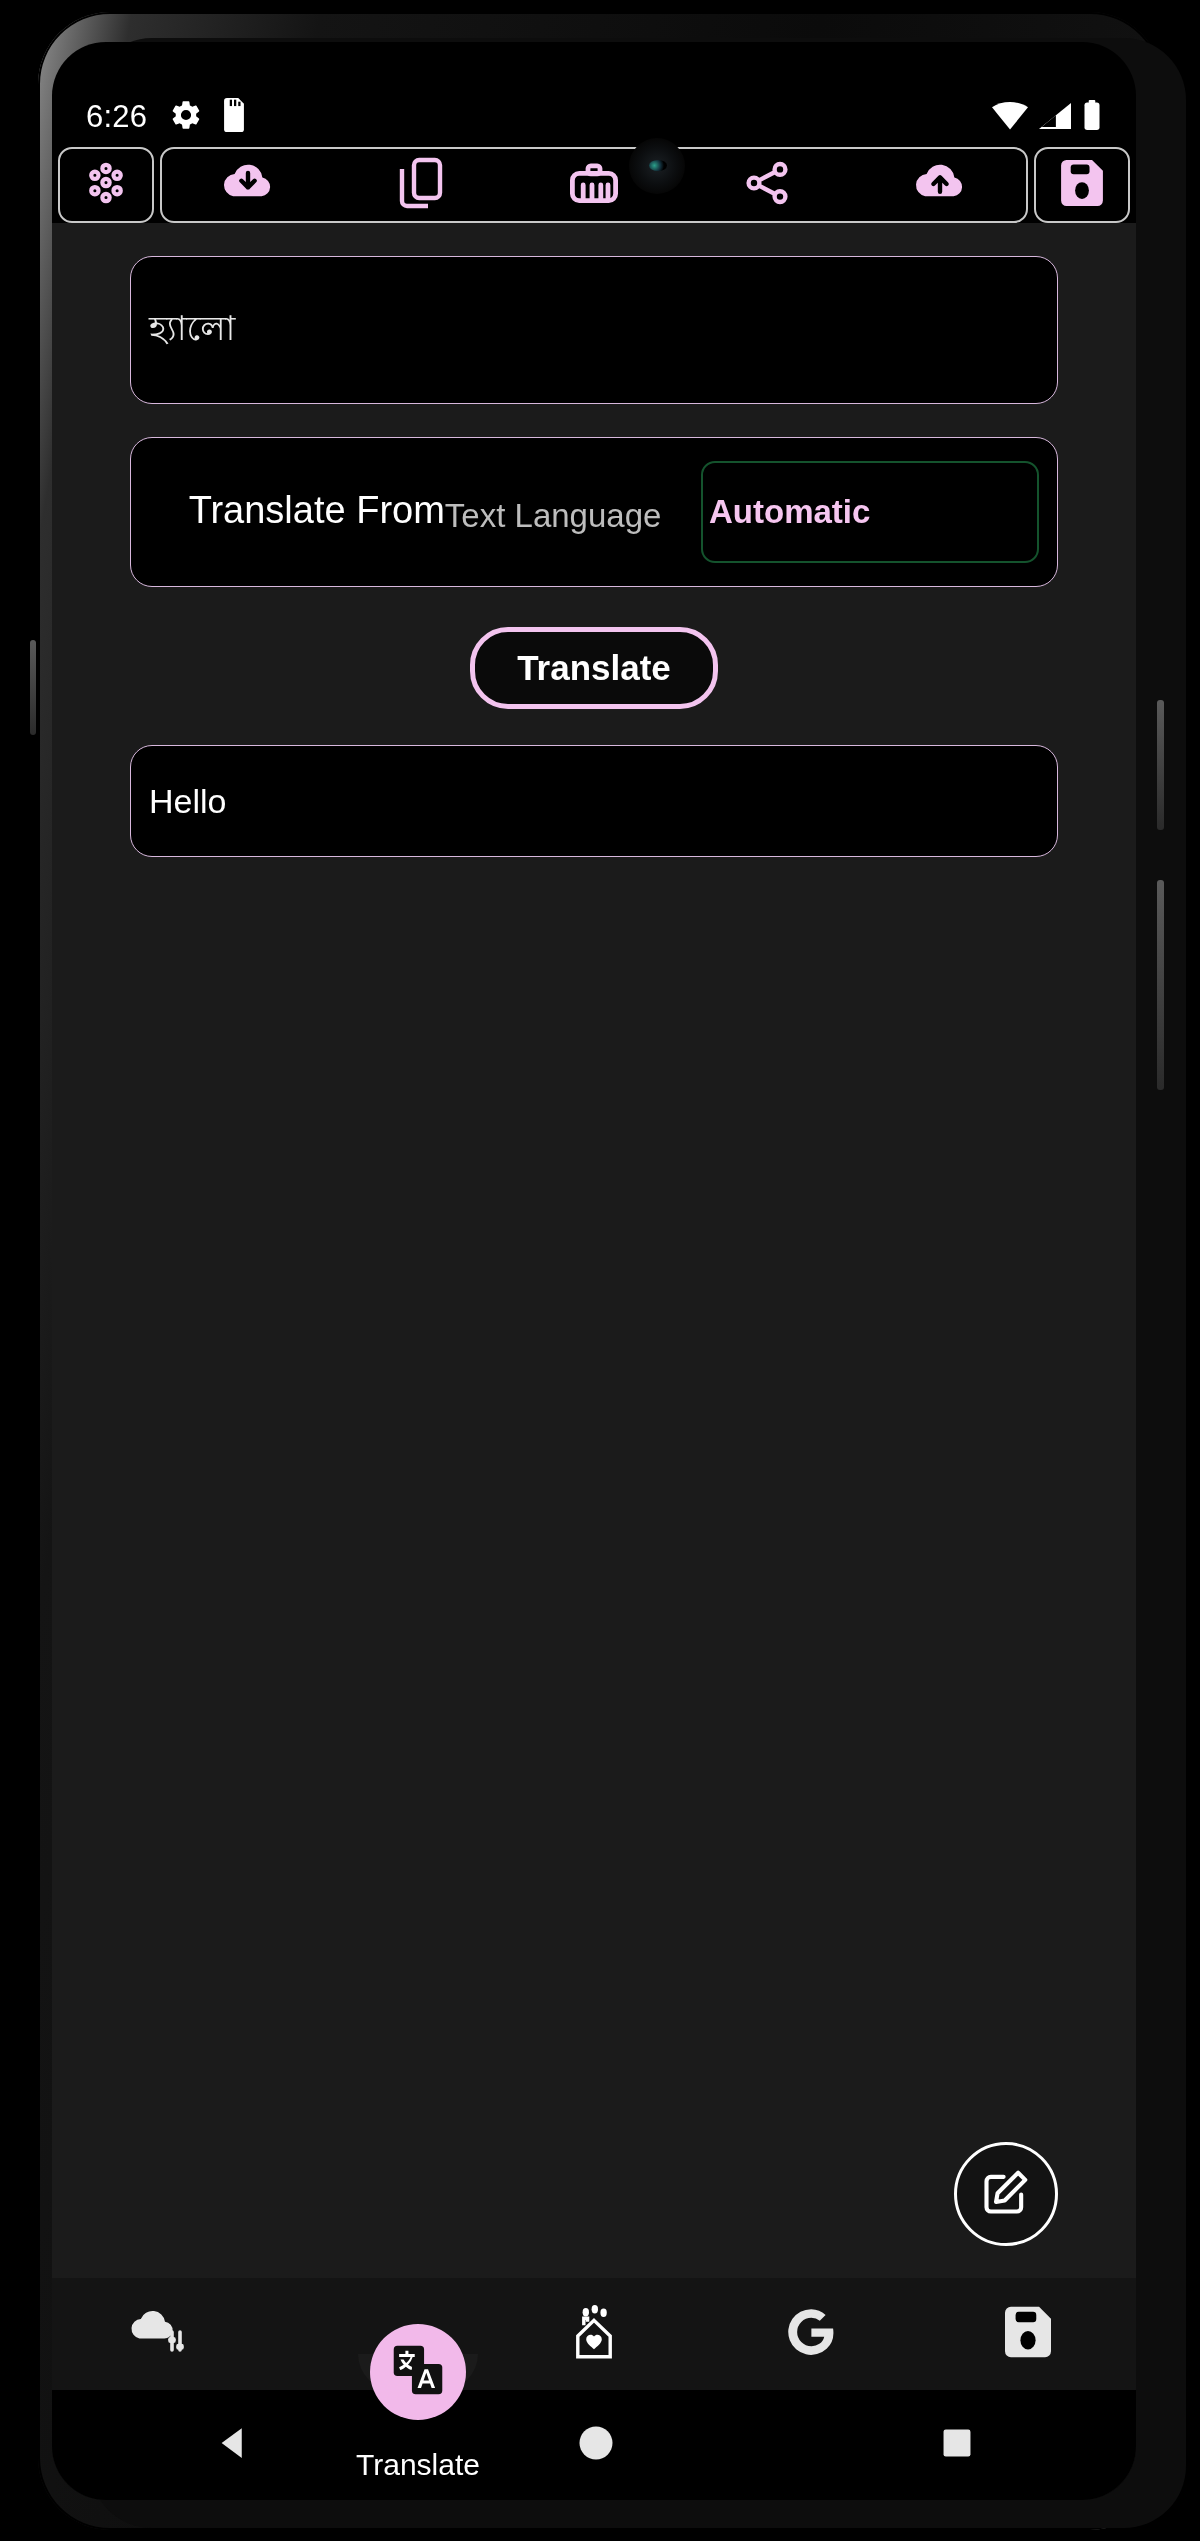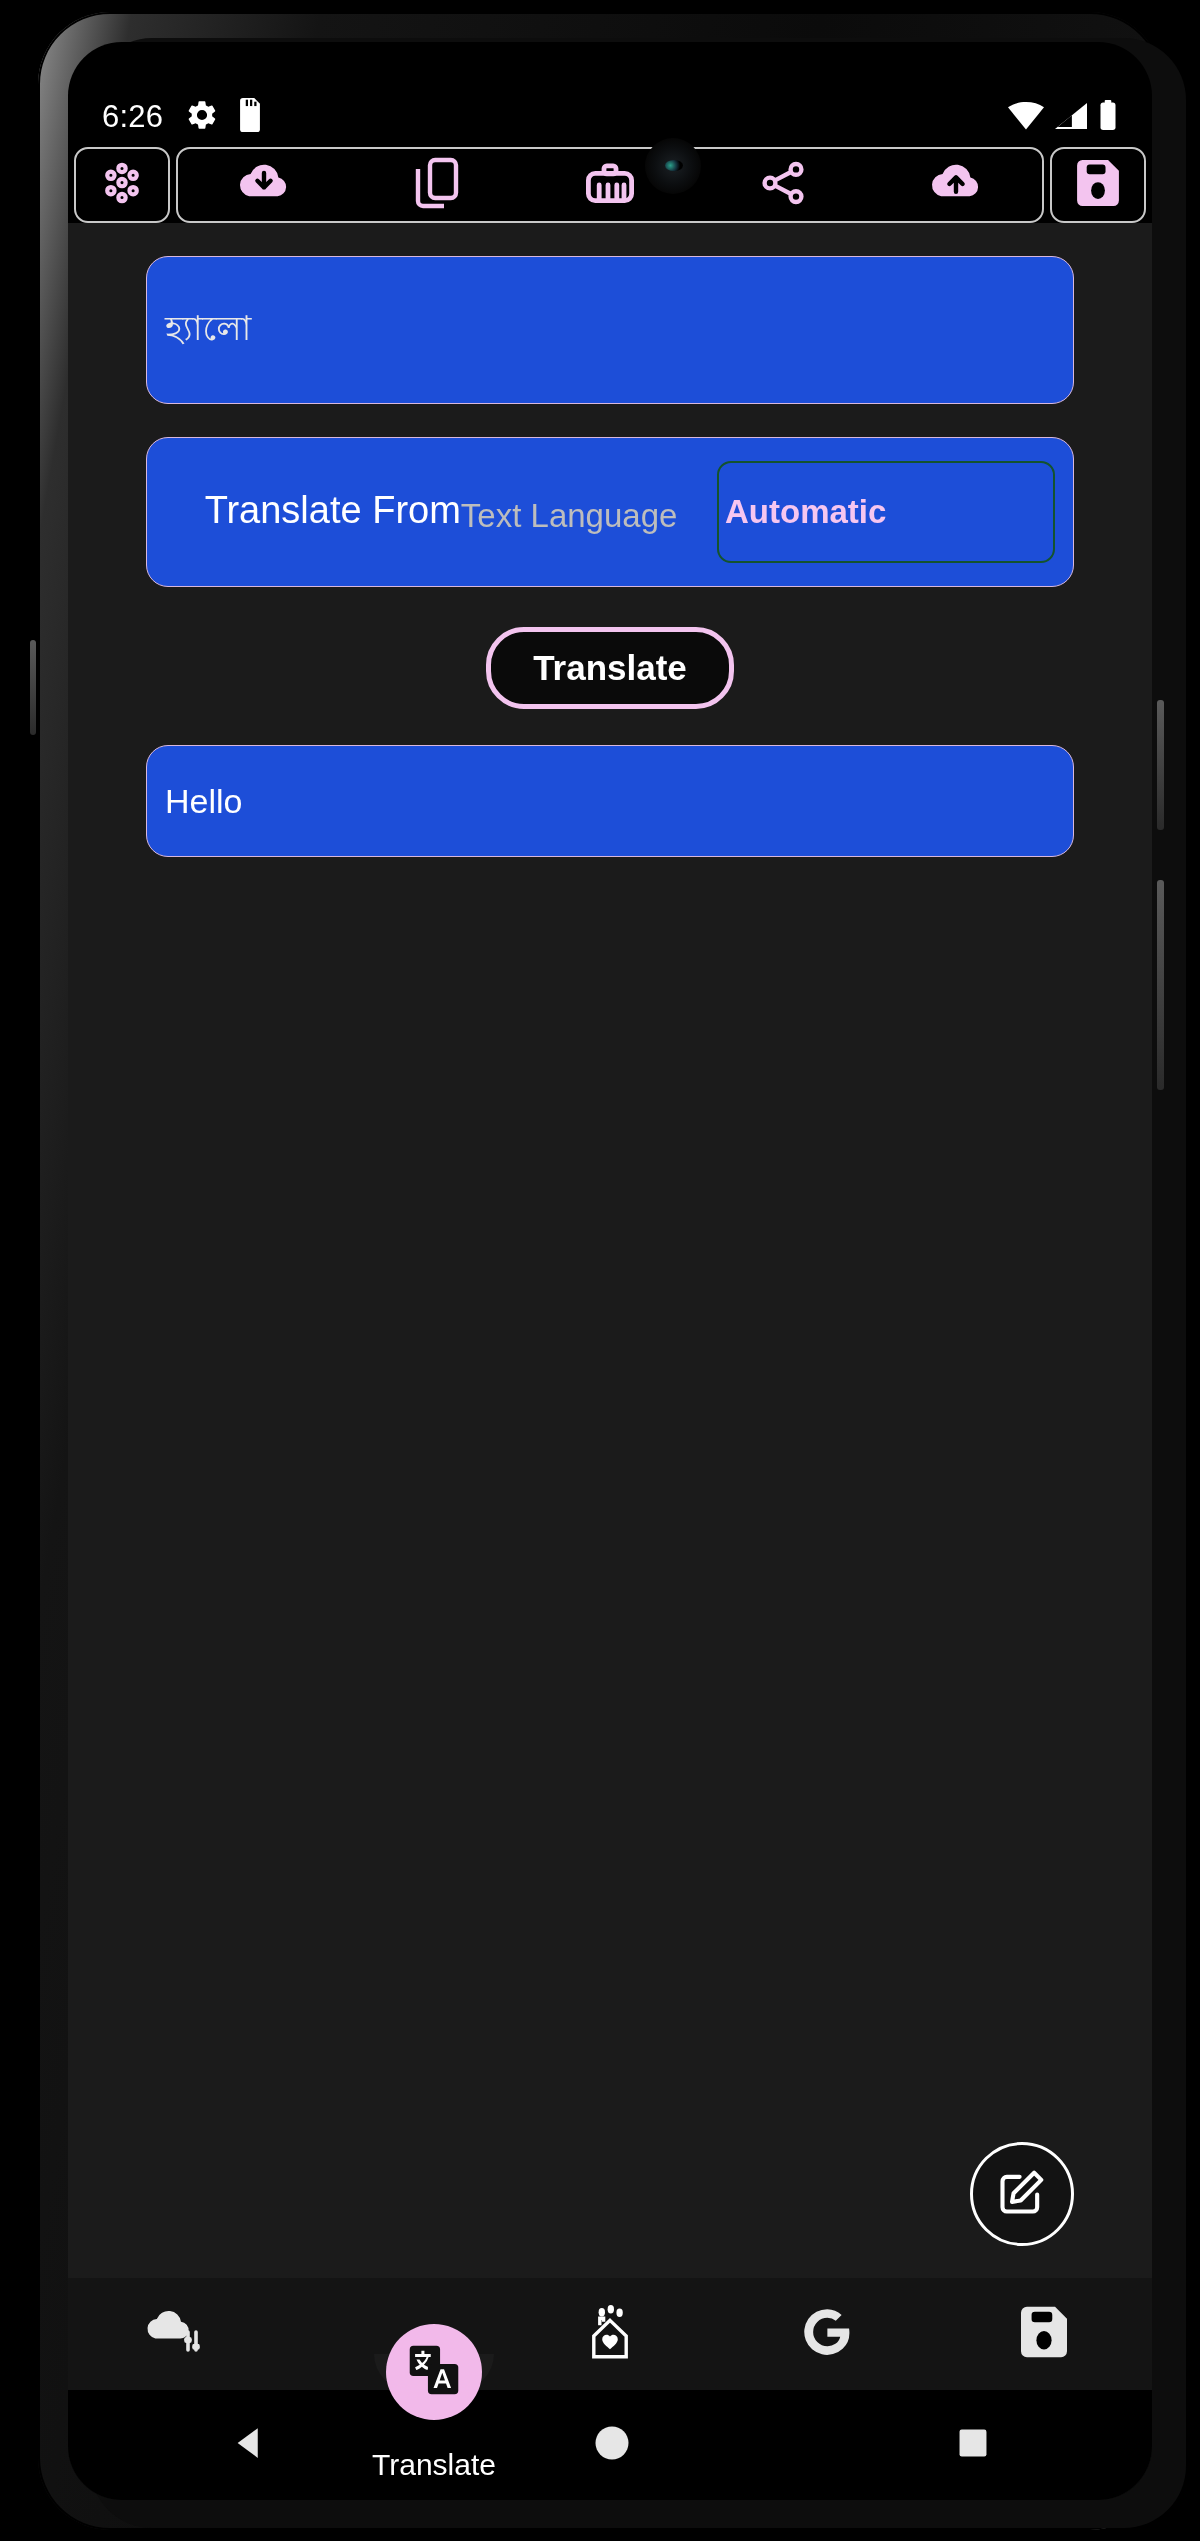--- a/index.html
+++ b/index.html
@@ -41,21 +41,21 @@
     background: linear-gradient(180deg,#5a5a5a,#2a2a2a);
     border-radius: 3px;
   }
   #side-btn-top   { left: 1157px; top: 700px;  height: 130px; }
   #side-btn-mid   { left: 1157px; top: 880px;  height: 210px; }
   #side-btn-left  { left: 30px;   top: 640px;  height: 95px; width: 6px; }
 
   
   #screen {
     position: absolute;
-    left: 68px;
+    left: 52px;
     top: 42px;
     width: 1084px;
     height: 2458px;
     border-radius: 54px;
     background: #000000;
     overflow: hidden;
   }
 
   
   #camera-hole {
@@ -140,21 +140,21 @@
   #content {
     position: absolute;
     left: 0; top: 181px;
     width: 100%;
     bottom: 0;
     background: #1b1b1b;
     padding: 0 78px;
   }
 
   .field-box {
-    background: #1d4ed8;
+    background: #000000;
     border: 1.5px solid #d8b8dd;
     border-radius: 22px;
     margin-top: 33px;
   }
 
   #source-text-box {
     height: 148px;
     display: flex;
     align-items: center;
     padding: 0 18px;

